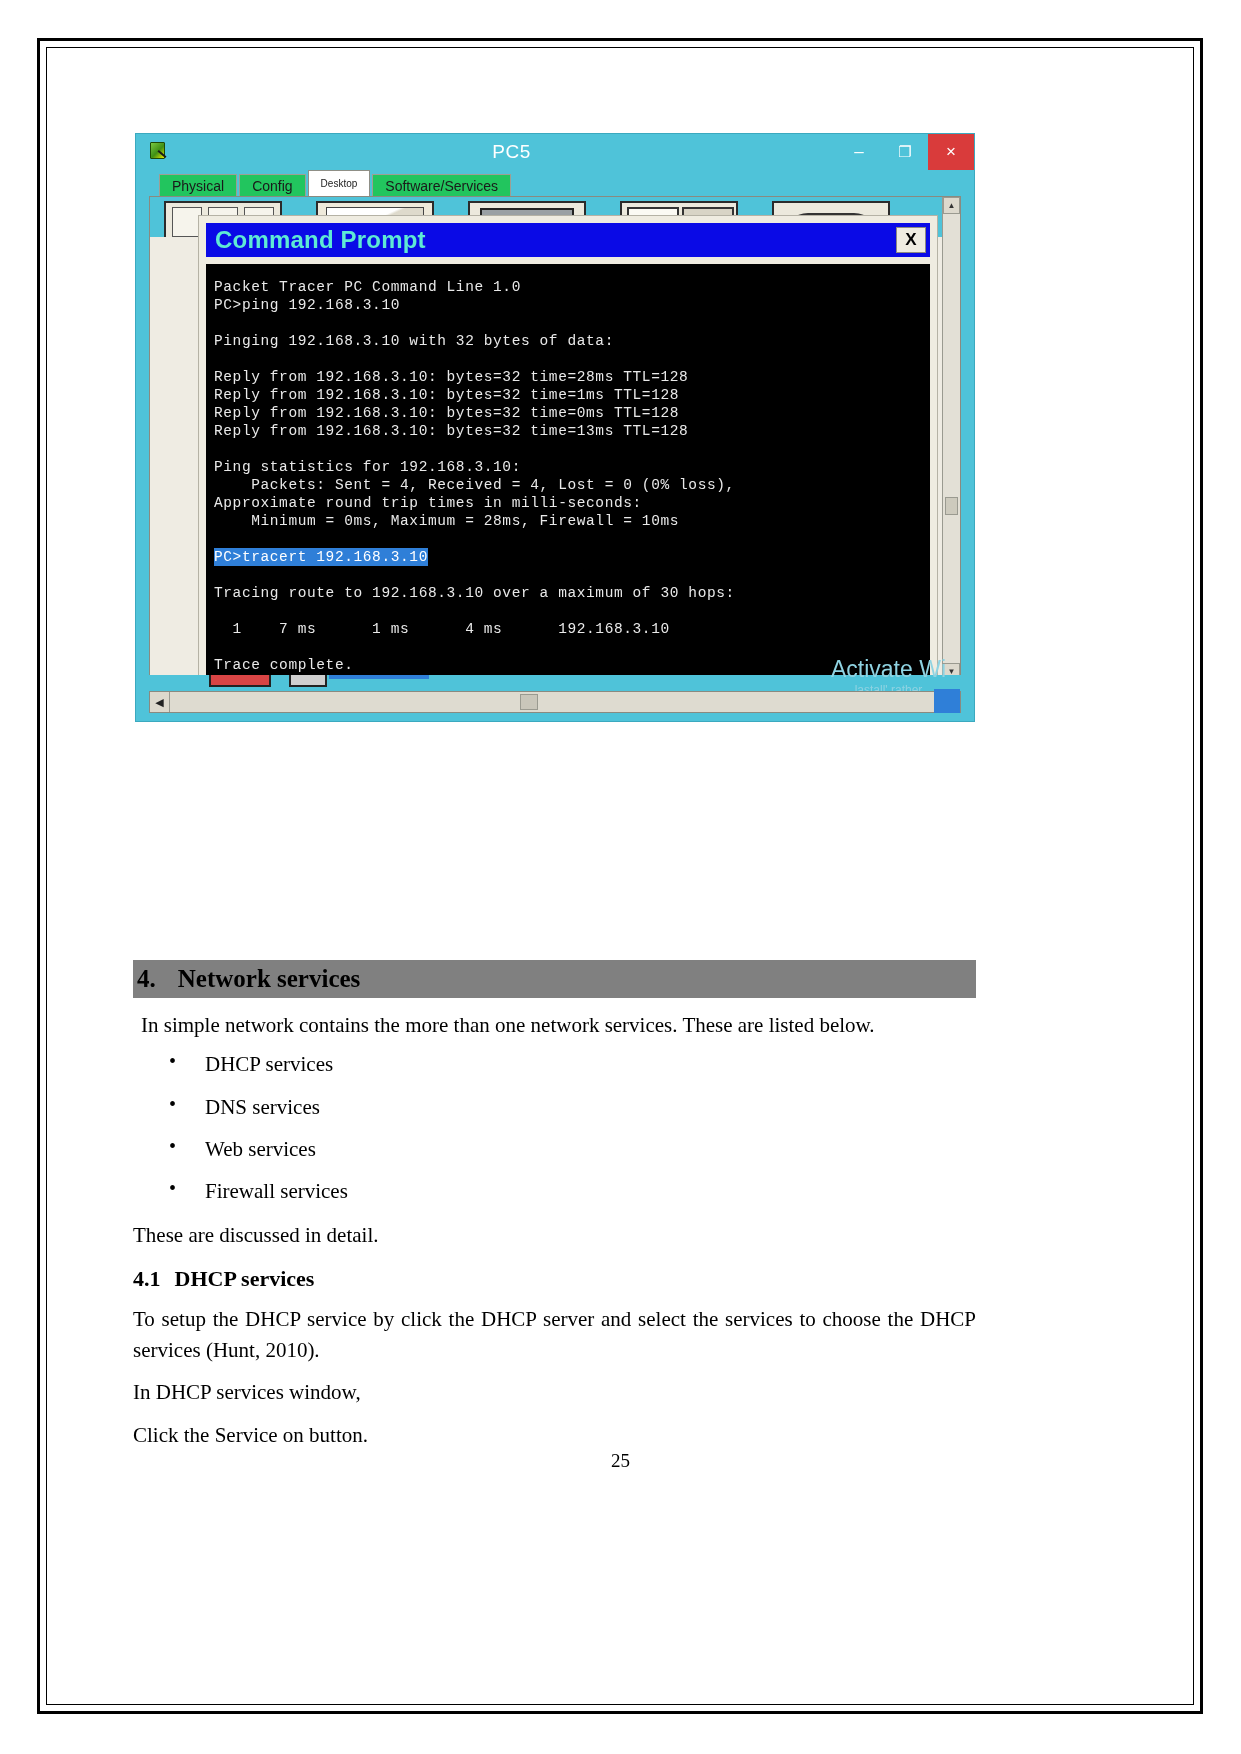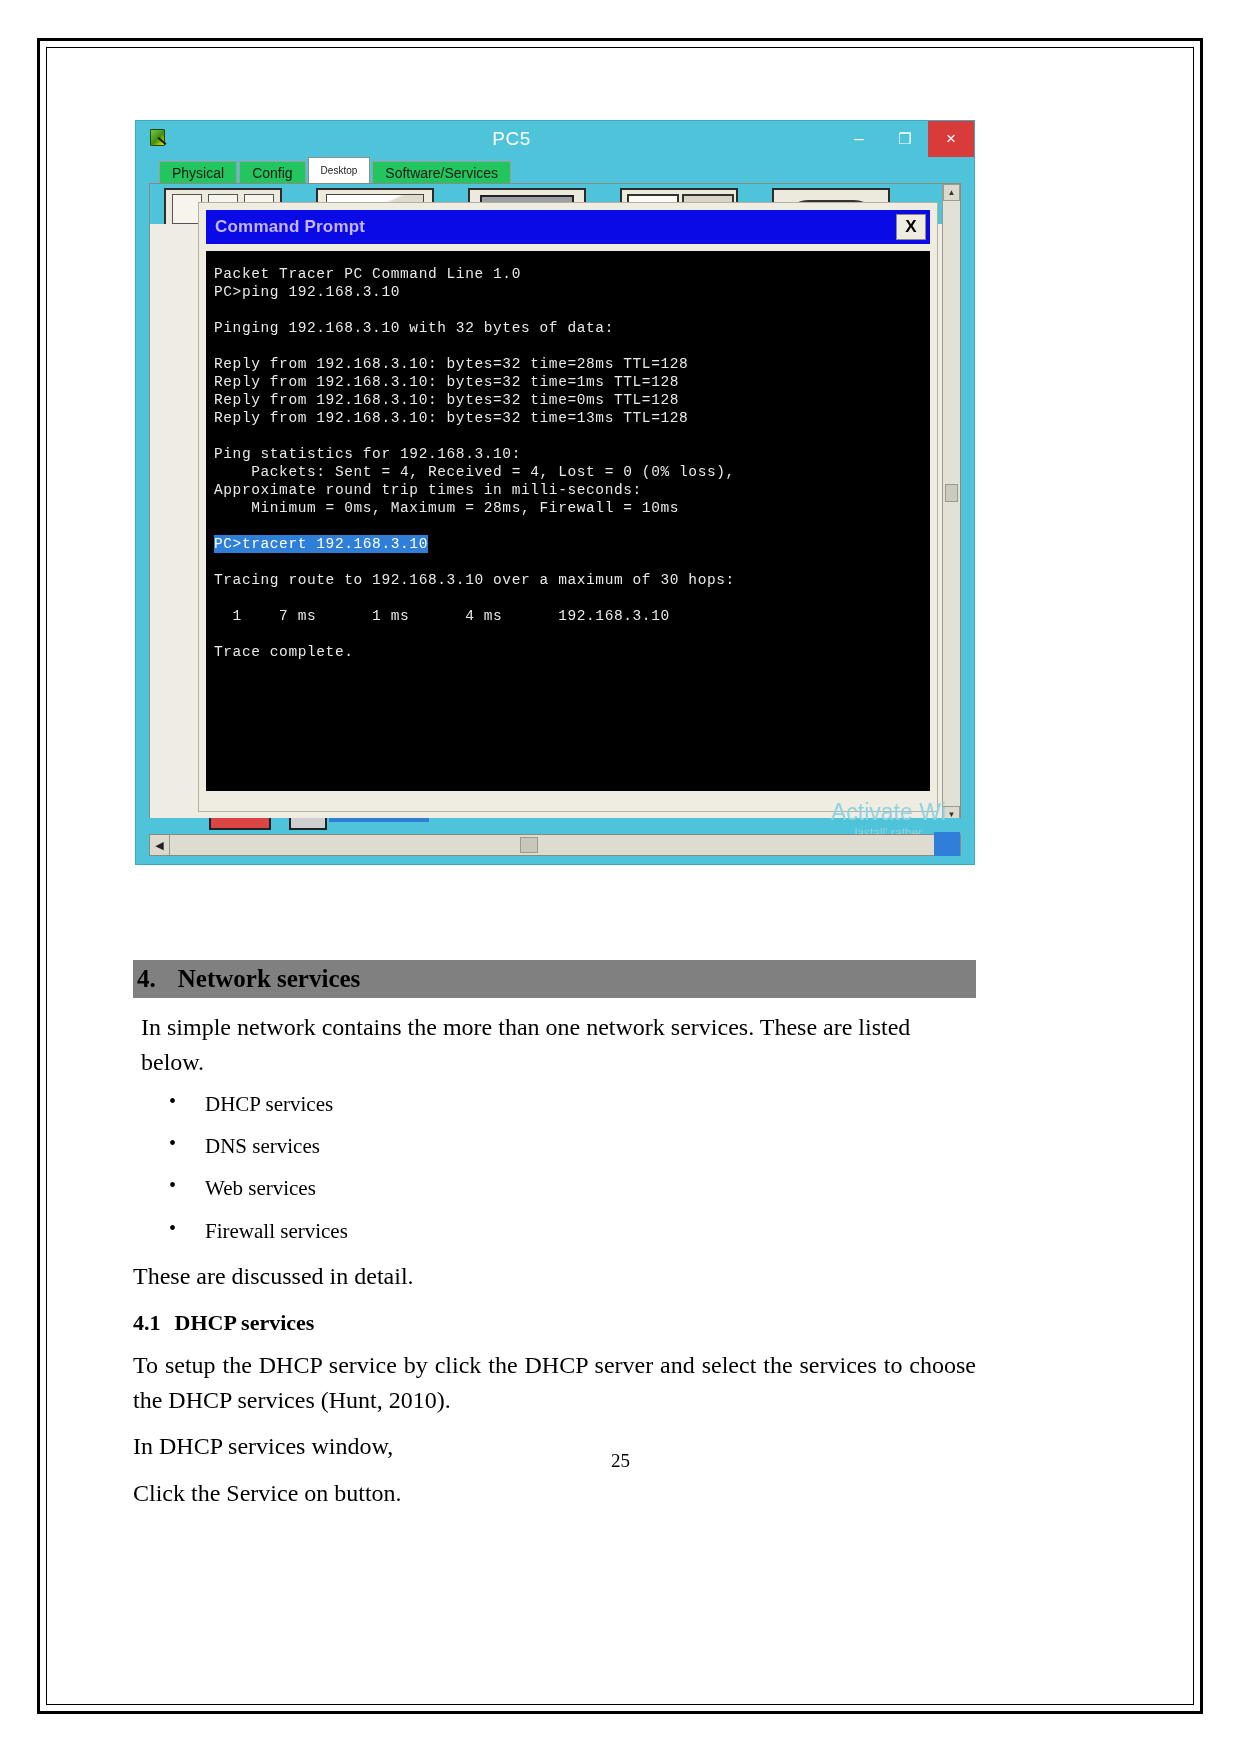--- a/index.html
+++ b/index.html
@@ -33,23 +33,23 @@
     right: 6px;
     bottom: 6px;
     border: 1px solid #000000;
     box-sizing: border-box;
   }
 
   
   .pt-window {
     position: absolute;
     left: 135px;
-    top: 120px;
+    top: 133px;
     width: 840px;
-    height: 745px;
+    height: 589px;
     background: #4fc3d9;
     box-sizing: border-box;
     border: 1px solid #3ba9bf;
   }
   .pt-titlebar {
     position: relative;
     height: 36px;
     background: #4fc3d9;
     display: flex;
     align-items: center;
@@ -250,24 +250,24 @@
   .cmd-titlebar {
     height: 34px;
     background: #0a0ae6;
     display: flex;
     align-items: center;
     justify-content: space-between;
     padding: 0 4px 0 9px;
     box-sizing: border-box;
   }
   .cmd-title-text {
-    color: #c4b5fd;
+    color: #5eead4;
     font-family: "Liberation Sans", sans-serif;
     font-weight: bold;
-    font-size: 17px;
+    font-size: 24px;
     letter-spacing: .2px;
   }
   .cmd-close {
     width: 30px;
     height: 26px;
     background: #efece1;
     border: 1px solid #8d8a80;
     display: flex;
     align-items: center;
     justify-content: center;
@@ -383,21 +383,21 @@
     color: #000000;
     font-family: "Liberation Serif", serif;
     font-weight: bold;
     font-size: 25px;
     padding: 5px 0 5px 4px;
     display: flex;
     gap: 22px;
     box-sizing: border-box;
   }
   .para {
-    font-size: 24px;
+    font-size: 21px;
     line-height: 1.45;
     color: #000;
     margin-top: 12px;
   }
   .para.indent1 { padding-left: 8px; }
   .para.justify { text-align: justify; }
   ul.bullets {
     list-style: none;
     margin: 10px 0 0 0;
     padding: 0;

